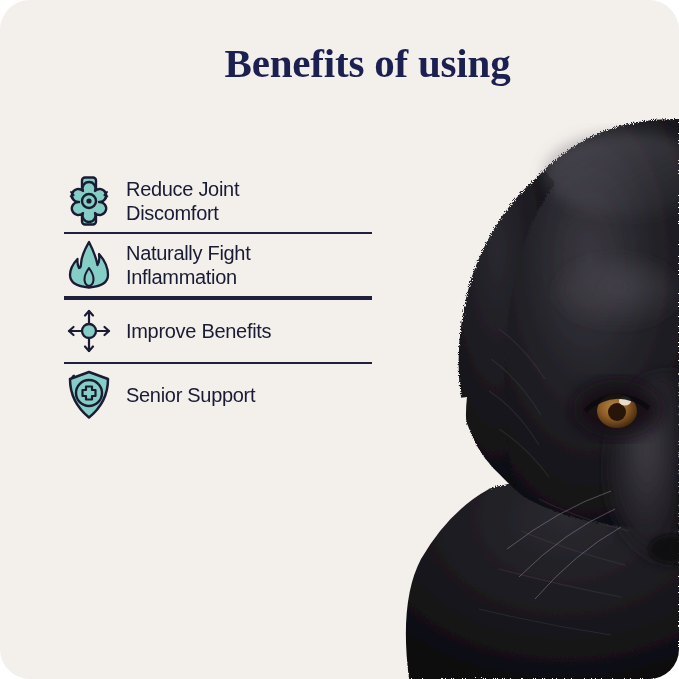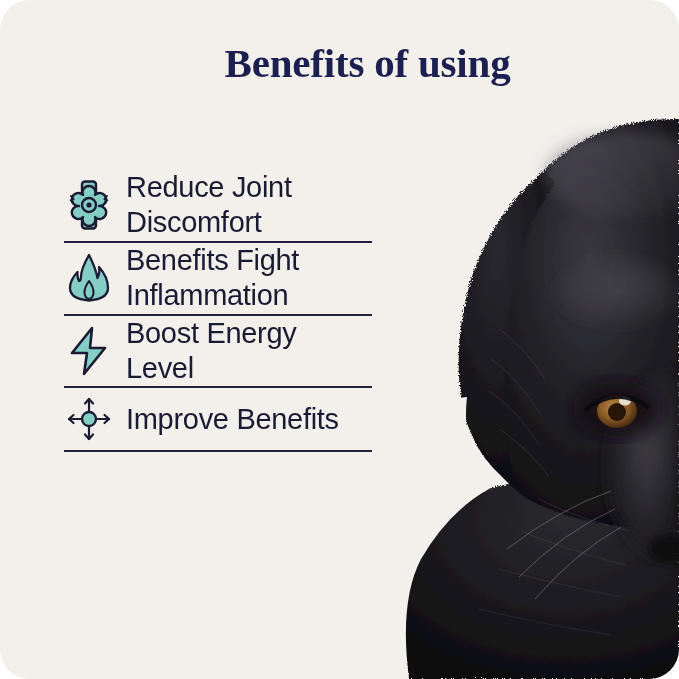--- a/index.html
+++ b/index.html
@@ -57,21 +57,21 @@
     width: 54px;
     min-width: 54px;
     height: 62px;
     display: flex;
     align-items: center;
     justify-content: center;
   }
   .benefit-icon svg { display: block; }
   .benefit-label {
     color: #191a33;
-    font-size: 29px;
+    font-size: 20px;
     line-height: 1.22;
     font-weight: 500;
     letter-spacing: -0.3px;
     margin-left: 10px;
     white-space: pre-line;
   }
   .divider {
     height: 0;
     border-top: 2.5px solid #20203c;
     margin: 0 0 0 64px;
@@ -215,34 +215,25 @@
 
     <div class="benefit-row">
       <div class="benefit-icon">
         <svg width="42" height="50" viewBox="0 0 42 50">
           <path d="M 21 2 Q 13 16 13 24 Q 13 28 11 28 Q 9 24 9.5 19
                    Q 2 27 2 35 Q 2 46 21 47.5 Q 40 46 40 35
                    Q 40 24 31 14 Q 32 22 29.5 25 Q 28 16 21 2 Z" fill="#84cec6" stroke="#1b1b33" stroke-width="2.3" stroke-linejoin="round"></path>
           <path d="M 21 28 Q 16 35 16.5 40 Q 17 45 21 46 Q 25 45 25.5 40 Q 26 35 21 28 Z" fill="#84cec6" stroke="#1b1b33" stroke-width="2.1" stroke-linejoin="round"></path>
         </svg>
       </div>
-      <div class="benefit-label">Benefits Fight
+      <div class="benefit-label">Naturally Fight
 Inflammation</div>
     </div>
     <div class="divider"></div>
 
-    <div class="benefit-row">
-      <div class="benefit-icon">
-        <svg width="40" height="50" viewBox="0 0 40 50">
-          <path d="M 23 2 L 3 27 L 18 27 L 15 48 L 36 22 L 21 22 Z" fill="#84cec6" stroke="#1b1b33" stroke-width="2.6" stroke-linejoin="round"></path>
-        </svg>
-      </div>
-      <div class="benefit-label">Boost Energy
-Level</div>
-    </div>
     <div class="divider"></div>
 
     <div class="benefit-row">
       <div class="benefit-icon">
         <svg width="48" height="48" viewBox="0 0 48 48">
           <g stroke="#1b1b33" stroke-width="2.2" stroke-linecap="round" stroke-linejoin="round" fill="none">
             <path d="M 24 4 L 24 16"></path>
               <path d="M 20 8.5 L 24 4 L 28 8.5"></path>
             <path d="M 24 44 L 24 32"></path>
               <path d="M 20 39.5 L 24 44 L 28 39.5"></path>
@@ -251,15 +242,27 @@
             <path d="M 44 24 L 32 24"></path>
               <path d="M 39.5 20 L 44 24 L 39.5 28"></path>
           </g>
           <circle cx="24" cy="24" r="7" fill="#84cec6" stroke="#1b1b33" stroke-width="2.3"></circle>
         </svg>
       </div>
       <div class="benefit-label">Improve Benefits</div>
     </div>
     <div class="divider"></div>
 
+    <div class="benefit-row">
+      <div class="benefit-icon">
+        <svg width="46" height="50" viewBox="0 0 46 50">
+          <path d="M 23 2 L 42 9 Q 42 32 23 47.5 Q 4 32 4 9 Z" fill="#84cec6" stroke="#1b1b33" stroke-width="2.5" stroke-linejoin="round"></path>
+          <circle cx="23" cy="23" r="13" fill="none" stroke="#1b1b33" stroke-width="2.4"></circle>
+          <path d="M 20 16.5 L 26 16.5 L 26 20 L 29.5 20 L 29.5 26 L 26 26 L 26 29.5
+                   L 20 29.5 L 20 26 L 16.5 26 L 16.5 20 L 20 20 Z" fill="#84cec6" stroke="#1b1b33" stroke-width="2.2" stroke-linejoin="round"></path>
+          <path d="M 6.5 6.5 l 1.5 -1" stroke="#1b1b33" stroke-width="2" stroke-linecap="round"></path>
+        </svg>
+      </div>
+      <div class="benefit-label">Senior Support</div>
+    </div>
 
   </div>
 </div>
 
 </body></html>

